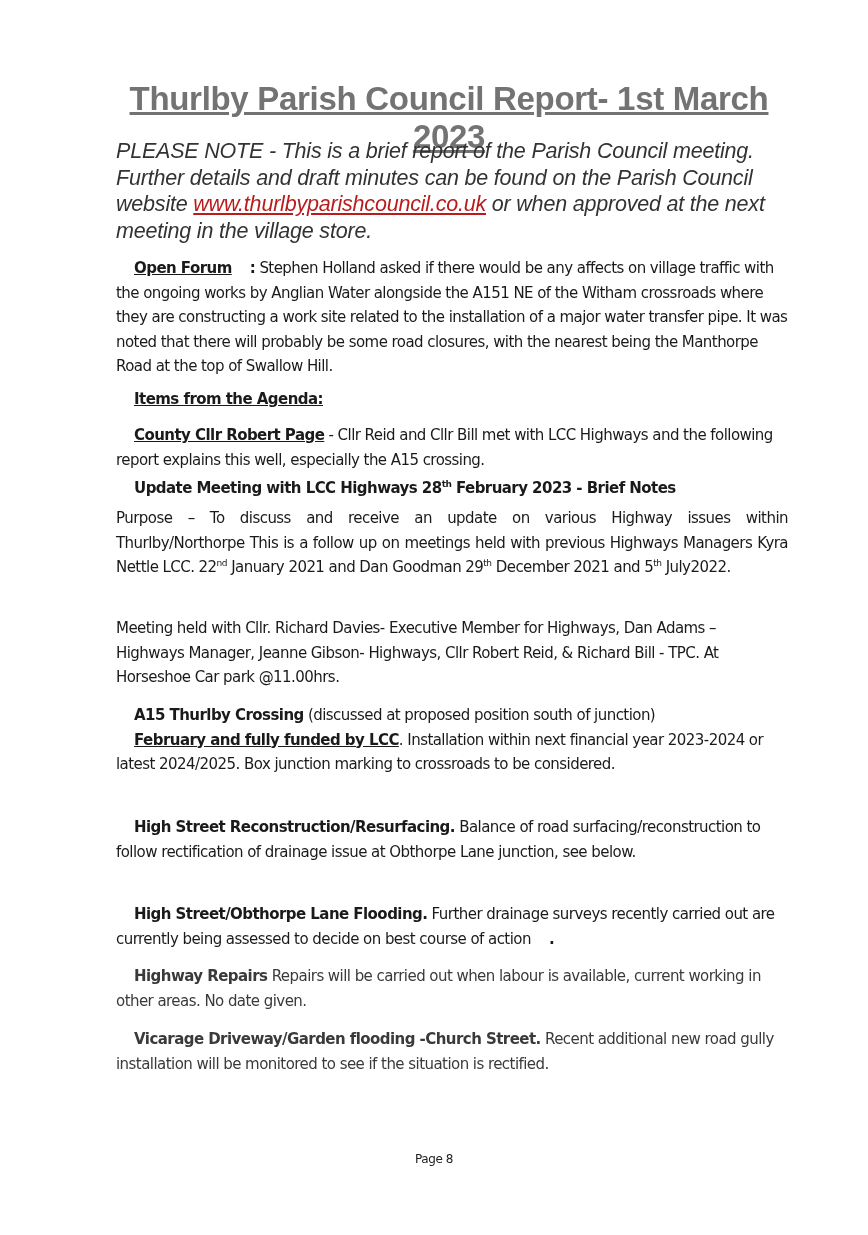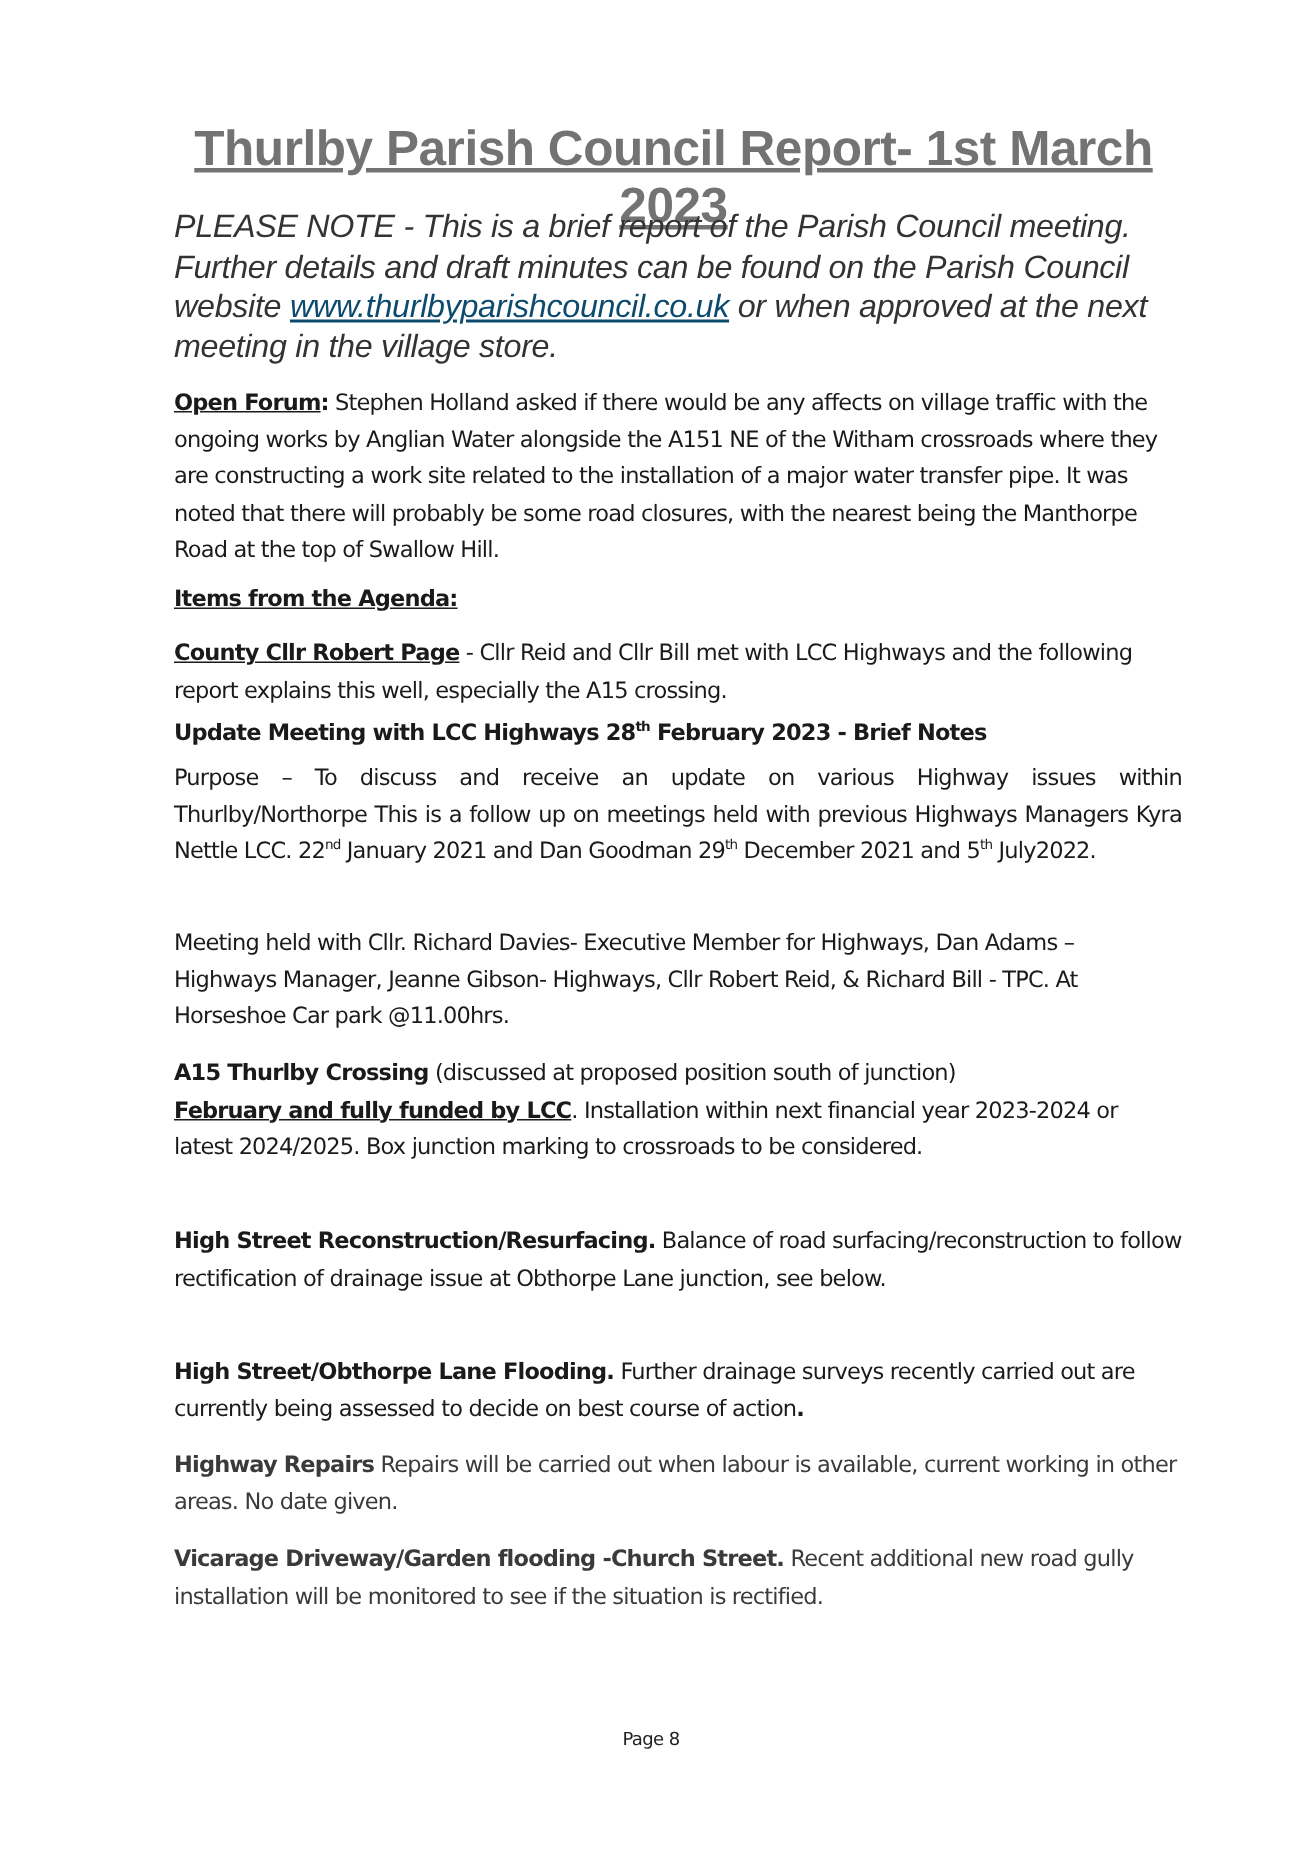--- a/index.html
+++ b/index.html
@@ -5,24 +5,24 @@
     html, body { margin: 0; padding: 0; background: #ffffff; }
     body { width: 868px; height: 1235px; position: relative; overflow: hidden;
            font-family: "Liberation Sans", sans-serif; color: #111; }
     .page { position: absolute; left: 116px; top: 0; width: 670px; }
     .title { position: absolute; left: 0; top: 80px; width: 666px; text-align: center;
              font-family: "Liberation Sans", sans-serif; font-weight: bold; font-size: 33px;
              text-decoration: underline; letter-spacing: -0.3px; color: #737373; }
     .note { position: absolute; left: 0; top: 138px; width: 670px;
             font-family: "Liberation Sans", sans-serif; font-style: italic; font-size: 21.5px;
             line-height: 26.5px; color: #333; letter-spacing: -0.2px; }
-    .note a { color: #0c4a6e; text-decoration: underline; }
+    .note a { color: #b91c1c; text-decoration: underline; }
     .body-text { font-family: "DejaVu Sans", sans-serif; font-size: 15px; line-height: 24.5px;
                  color: #1a1a1a; letter-spacing: -0.55px; position: absolute; left: 0; width: 672px; }
-    .b { font-weight: bold; }
+    .b { font-weight: bold; margin-left: 18px; }
     .u { text-decoration: underline; }
     .justify { text-align: justify; }
     .gray { color: #3a3a3a; }
     sup { font-size: 9px; line-height: 0; vertical-align: super; }
     .footer { position: absolute; left: 0; top: 1152px; width: 868px; text-align: center;
               font-family: "DejaVu Sans", sans-serif; font-size: 12px; color: #222; letter-spacing: -0.4px; }
   </style>
 </head>
 <body>
 

